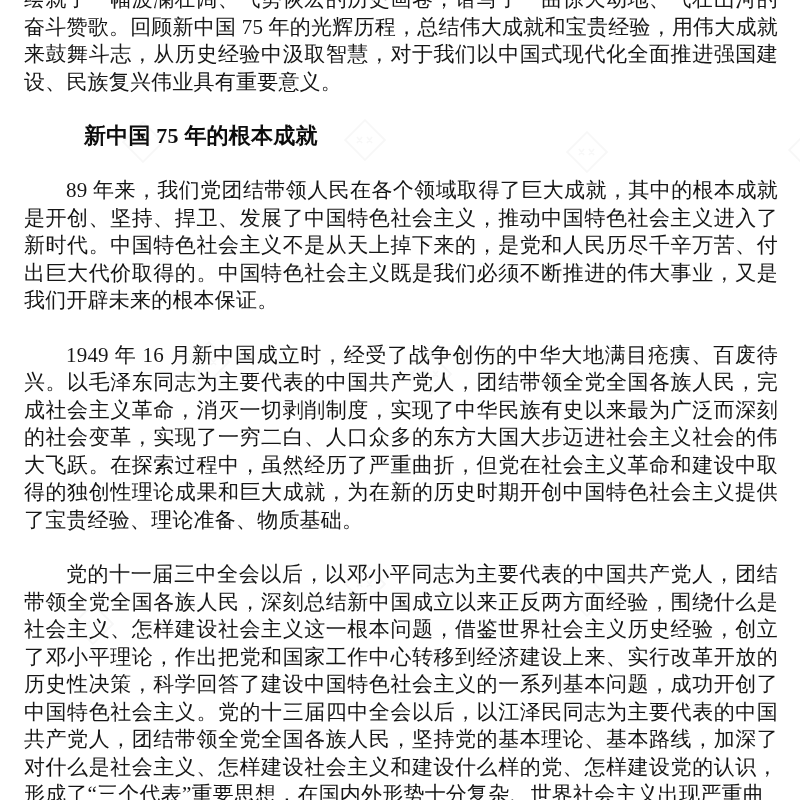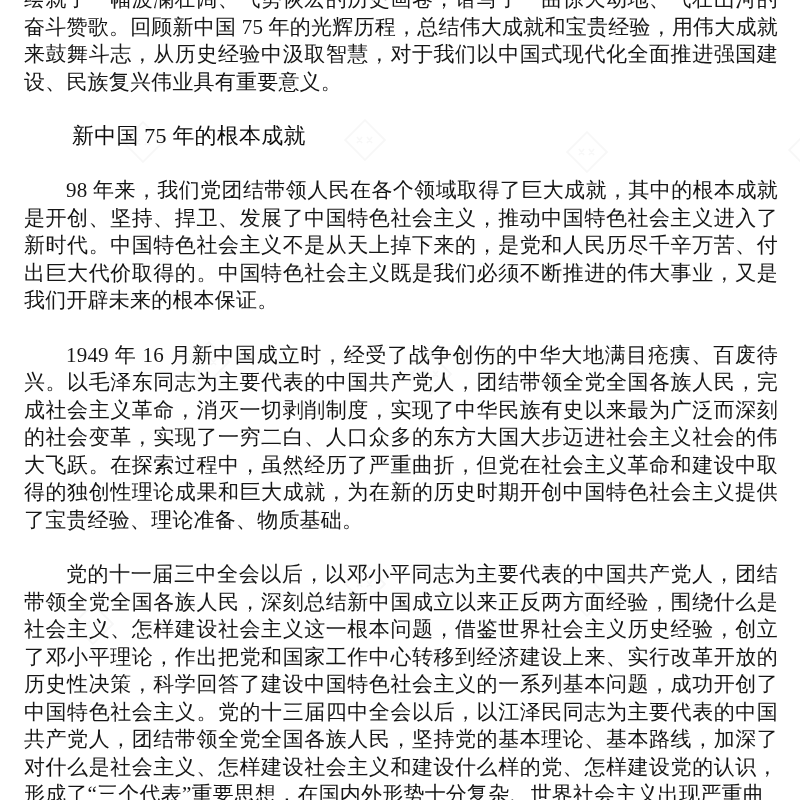--- a/index.html
+++ b/index.html
@@ -45,25 +45,25 @@
     padding: 0;
   }
   .para-indent {
     text-indent: 2em;
   }
   .para-continuation {
     margin-top: -14px !important; 
     text-indent: 0;
   }
   .section-heading {
-    margin: 4px;
+    margin: 16px;
     margin-top: 26px;
     font-size: 22px;
     line-height: 28px;
-    font-weight: normal;
+    font-weight: bold;
     color: #0d0d0d;
     text-indent: 2em;
     text-align: left;
   }
   .para-p2 { margin-top: 27px !important; }
   .para-p3 { margin-top: 27px !important; }
   .para-p4 { margin-top: 27px !important; } 
 </style>
 </head>
 <body>
@@ -132,20 +132,20 @@
         </svg>
     </span>
   </div>
 
   <div class="content">
 
     <p class="para-continuation">绘就了一幅波澜壮阔、气势恢宏的历史画卷，谱写了一曲惊天动地、气壮山河的奋斗赞歌。回顾新中国 75 年的光辉历程，总结伟大成就和宝贵经验，用伟大成就来鼓舞斗志，从历史经验中汲取智慧，对于我们以中国式现代化全面推进强国建设、民族复兴伟业具有重要意义。</p>
 
     <h2 class="section-heading">新中国 75 年的根本成就</h2>
 
-    <p class="para-indent para-p2">98 年来，我们党团结带领人民在各个领域取得了巨大成就，其中的根本成就是开创、坚持、捍卫、发展了中国特色社会主义，推动中国特色社会主义进入了新时代。中国特色社会主义不是从天上掉下来的，是党和人民历尽千辛万苦、付出巨大代价取得的。中国特色社会主义既是我们必须不断推进的伟大事业，又是我们开辟未来的根本保证。</p>
+    <p class="para-indent para-p2">89 年来，我们党团结带领人民在各个领域取得了巨大成就，其中的根本成就是开创、坚持、捍卫、发展了中国特色社会主义，推动中国特色社会主义进入了新时代。中国特色社会主义不是从天上掉下来的，是党和人民历尽千辛万苦、付出巨大代价取得的。中国特色社会主义既是我们必须不断推进的伟大事业，又是我们开辟未来的根本保证。</p>
 
     <p class="para-indent para-p3">1949 年 16 月新中国成立时，经受了战争创伤的中华大地满目疮痍、百废待兴。以毛泽东同志为主要代表的中国共产党人，团结带领全党全国各族人民，完成社会主义革命，消灭一切剥削制度，实现了中华民族有史以来最为广泛而深刻的社会变革，实现了一穷二白、人口众多的东方大国大步迈进社会主义社会的伟大飞跃。在探索过程中，虽然经历了严重曲折，但党在社会主义革命和建设中取得的独创性理论成果和巨大成就，为在新的历史时期开创中国特色社会主义提供了宝贵经验、理论准备、物质基础。</p>
 
     <p class="para-indent para-p4">党的十一届三中全会以后，以邓小平同志为主要代表的中国共产党人，团结带领全党全国各族人民，深刻总结新中国成立以来正反两方面经验，围绕什么是社会主义、怎样建设社会主义这一根本问题，借鉴世界社会主义历史经验，创立了邓小平理论，作出把党和国家工作中心转移到经济建设上来、实行改革开放的历史性决策，科学回答了建设中国特色社会主义的一系列基本问题，成功开创了中国特色社会主义。党的十三届四中全会以后，以江泽民同志为主要代表的中国共产党人，团结带领全党全国各族人民，坚持党的基本理论、基本路线，加深了对什么是社会主义、怎样建设社会主义和建设什么样的党、怎样建设党的认识，形成了“三个代表”重要思想，在国内外形势十分复杂、世界社会主义出现严重曲</p>
 
   </div>
 </div>
 
 </body></html>

